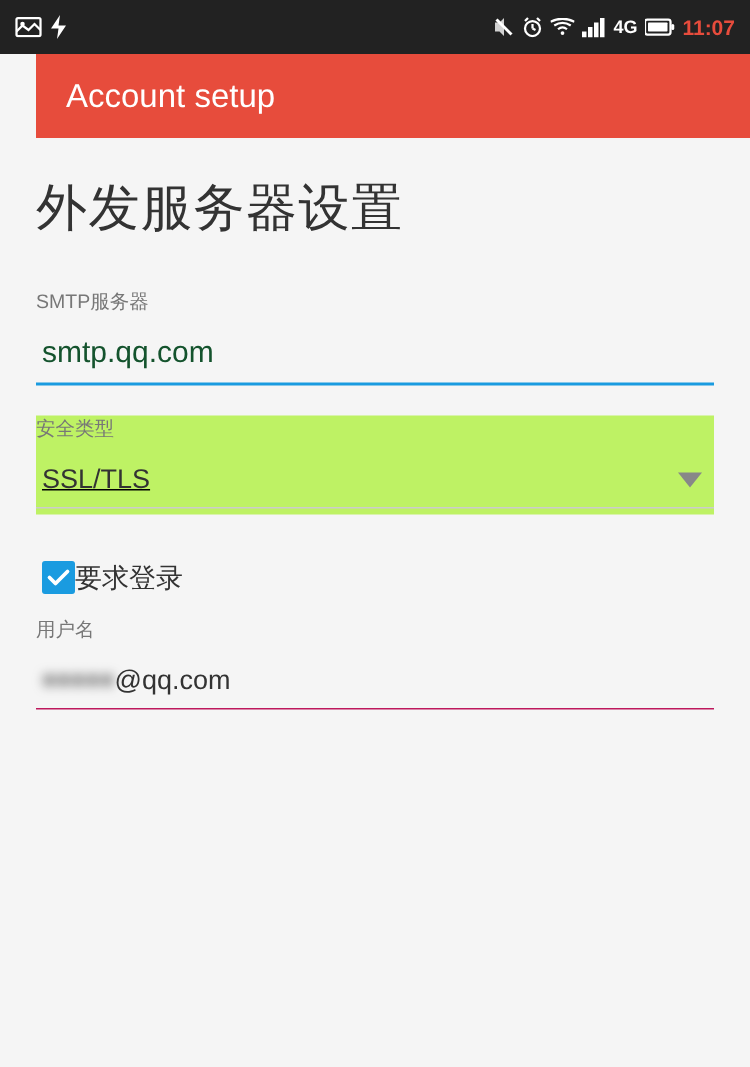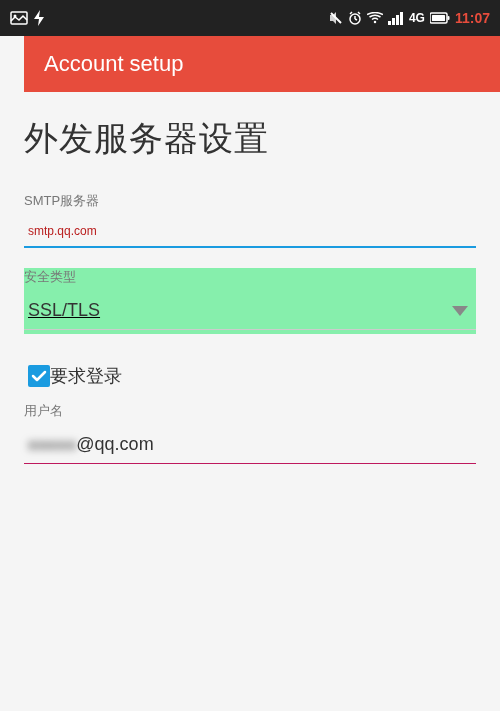--- a/index.html
+++ b/index.html
@@ -88,38 +88,38 @@
     }
 
     .field-label {
       font-size: 13px;
       color: #777;
       margin-bottom: 6px;
       display: block;
     }
 
     .field-value {
-      font-size: 12px;
-      color: #b91c1c;
+      font-size: 20px;
+      color: #14532d;
       padding: 8px 0 8px 4px;
       width: 100%;
       border: none;
       border-bottom: 2px solid #1a9be0;
       background: transparent;
       outline: none;
     }
 
     .field-value.inactive {
       border-bottom: 1px solid #ccc;
     }
 
     
     .dropdown-group {
       margin-bottom: 16px;
-      background: #86efac;
+      background: #bef264;
       padding-bottom: 4px;
     }
 
     .dropdown-value-row {
       display: flex;
       align-items: center;
       justify-content: space-between;
       padding: 8px 4px 8px 4px;
       border-bottom: 1px solid #ccc;
       text-decoration: underline;

